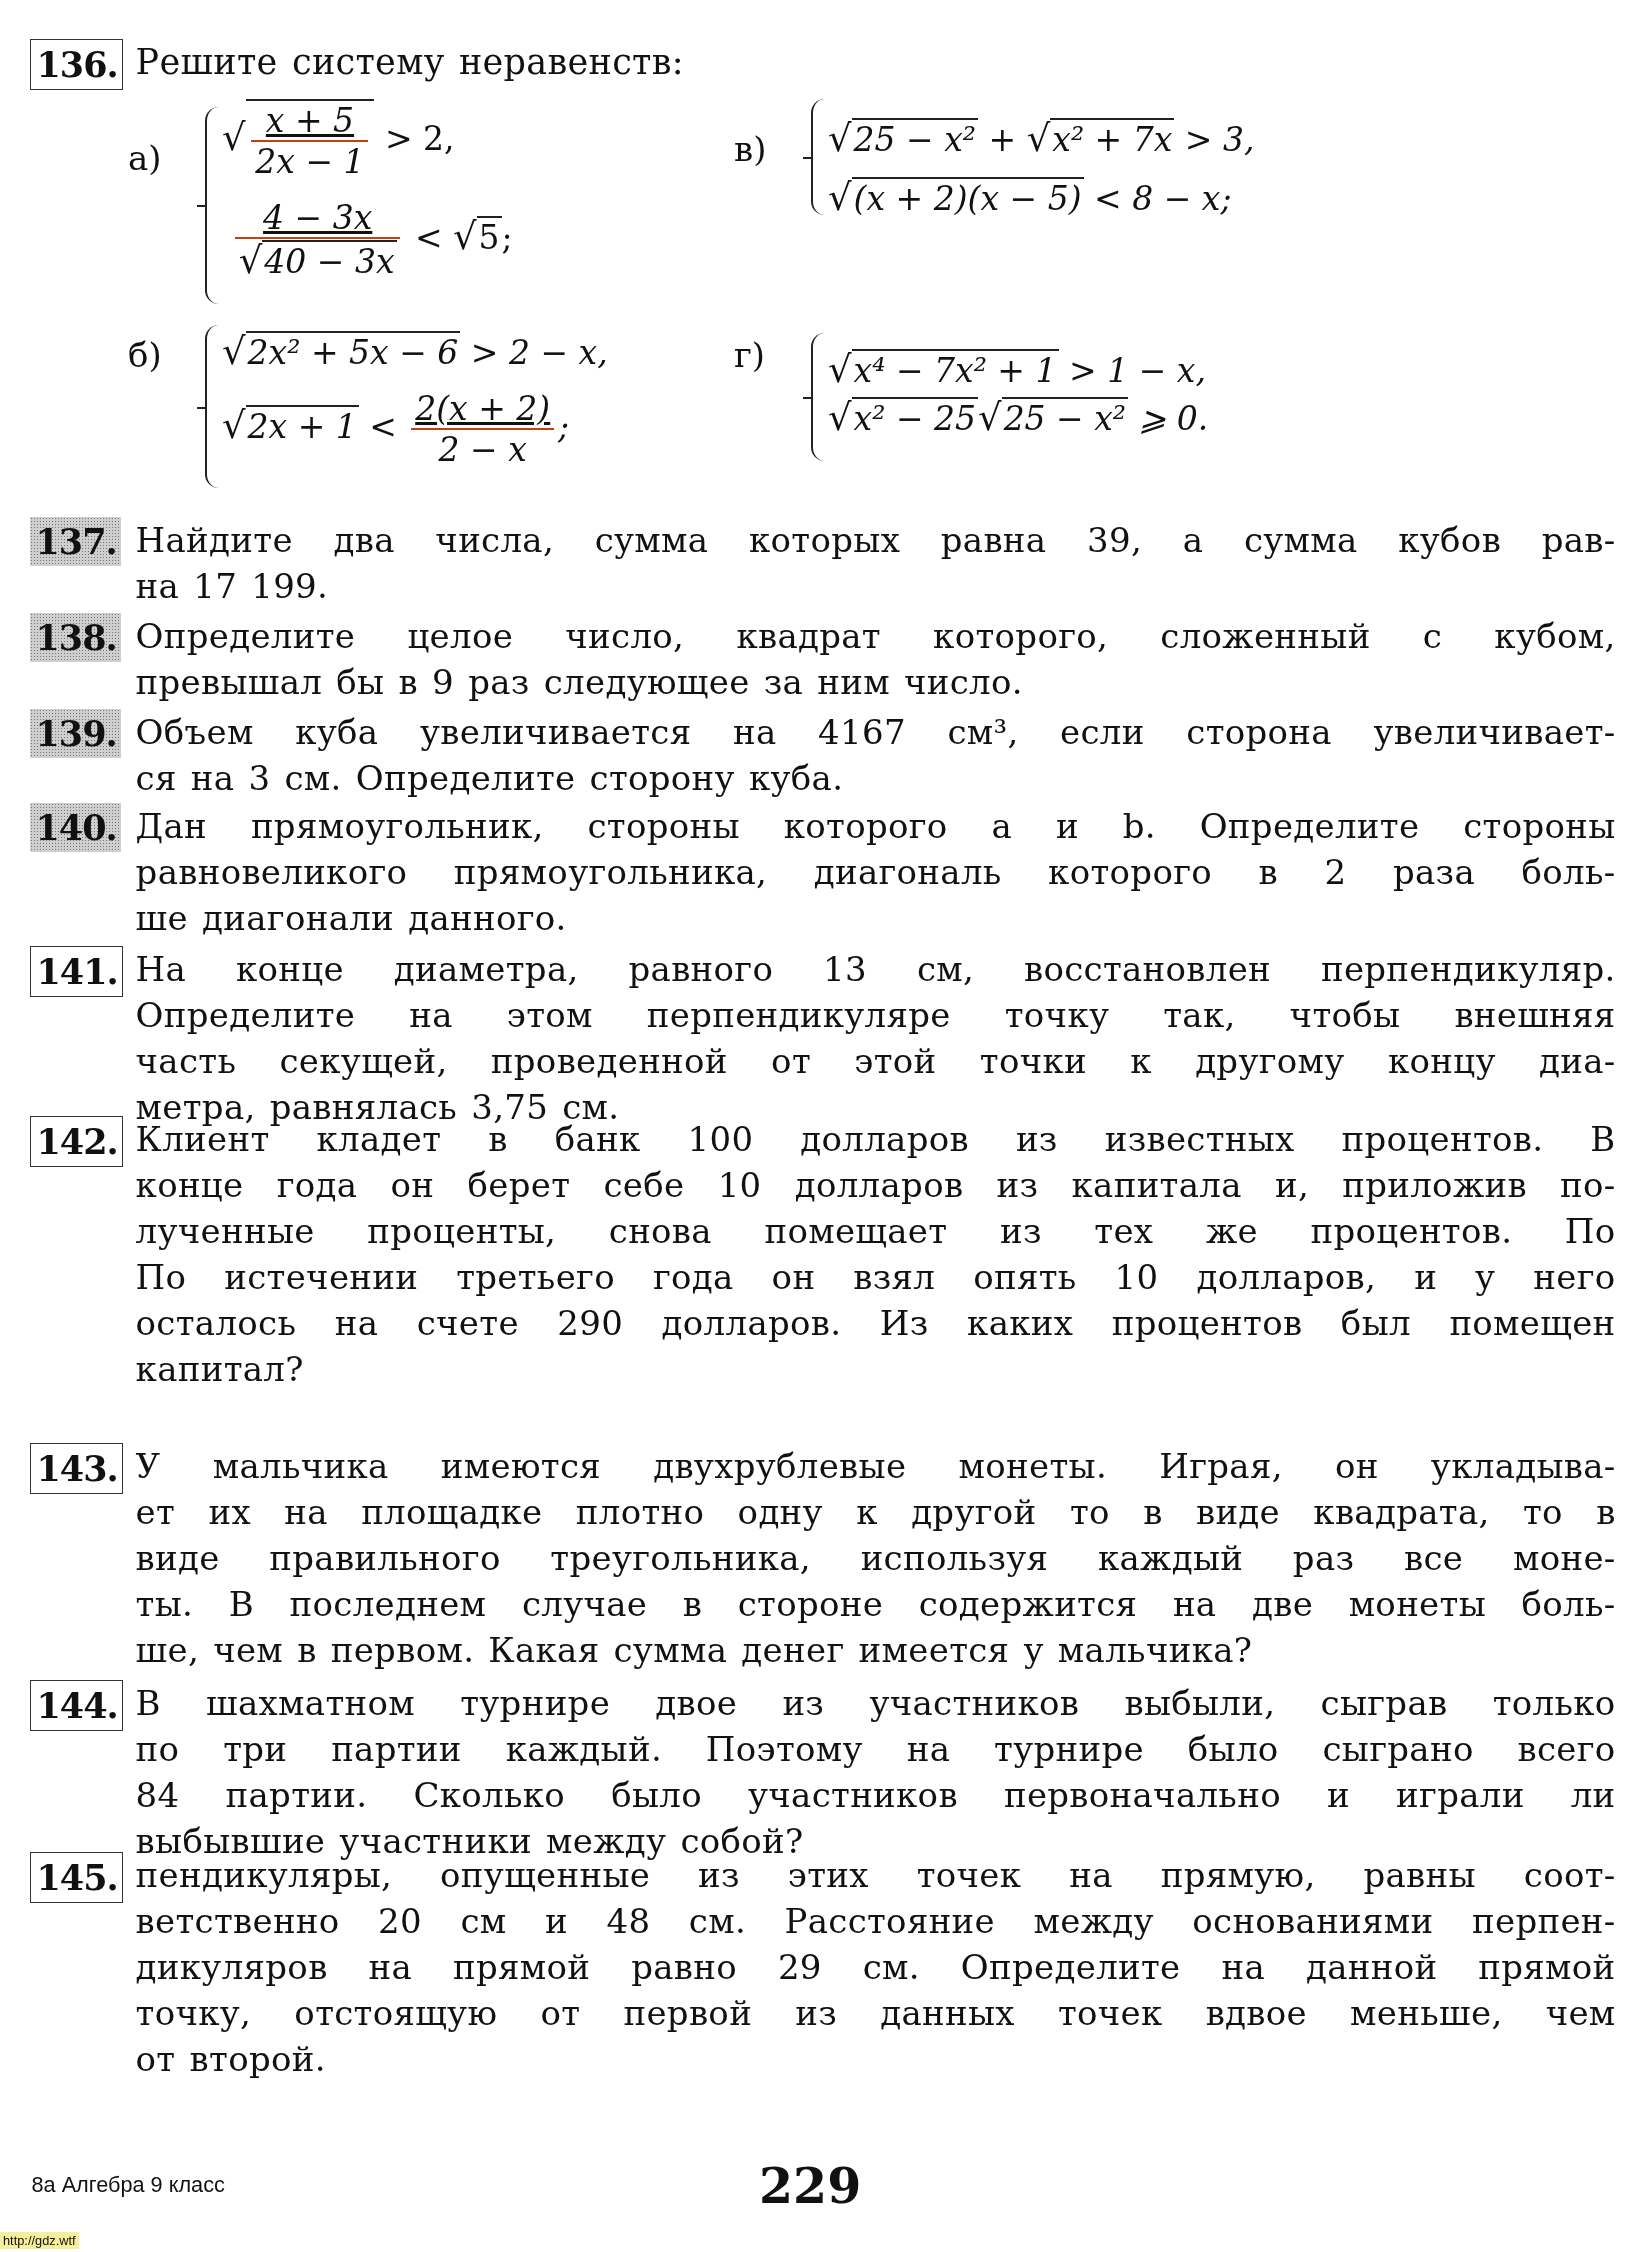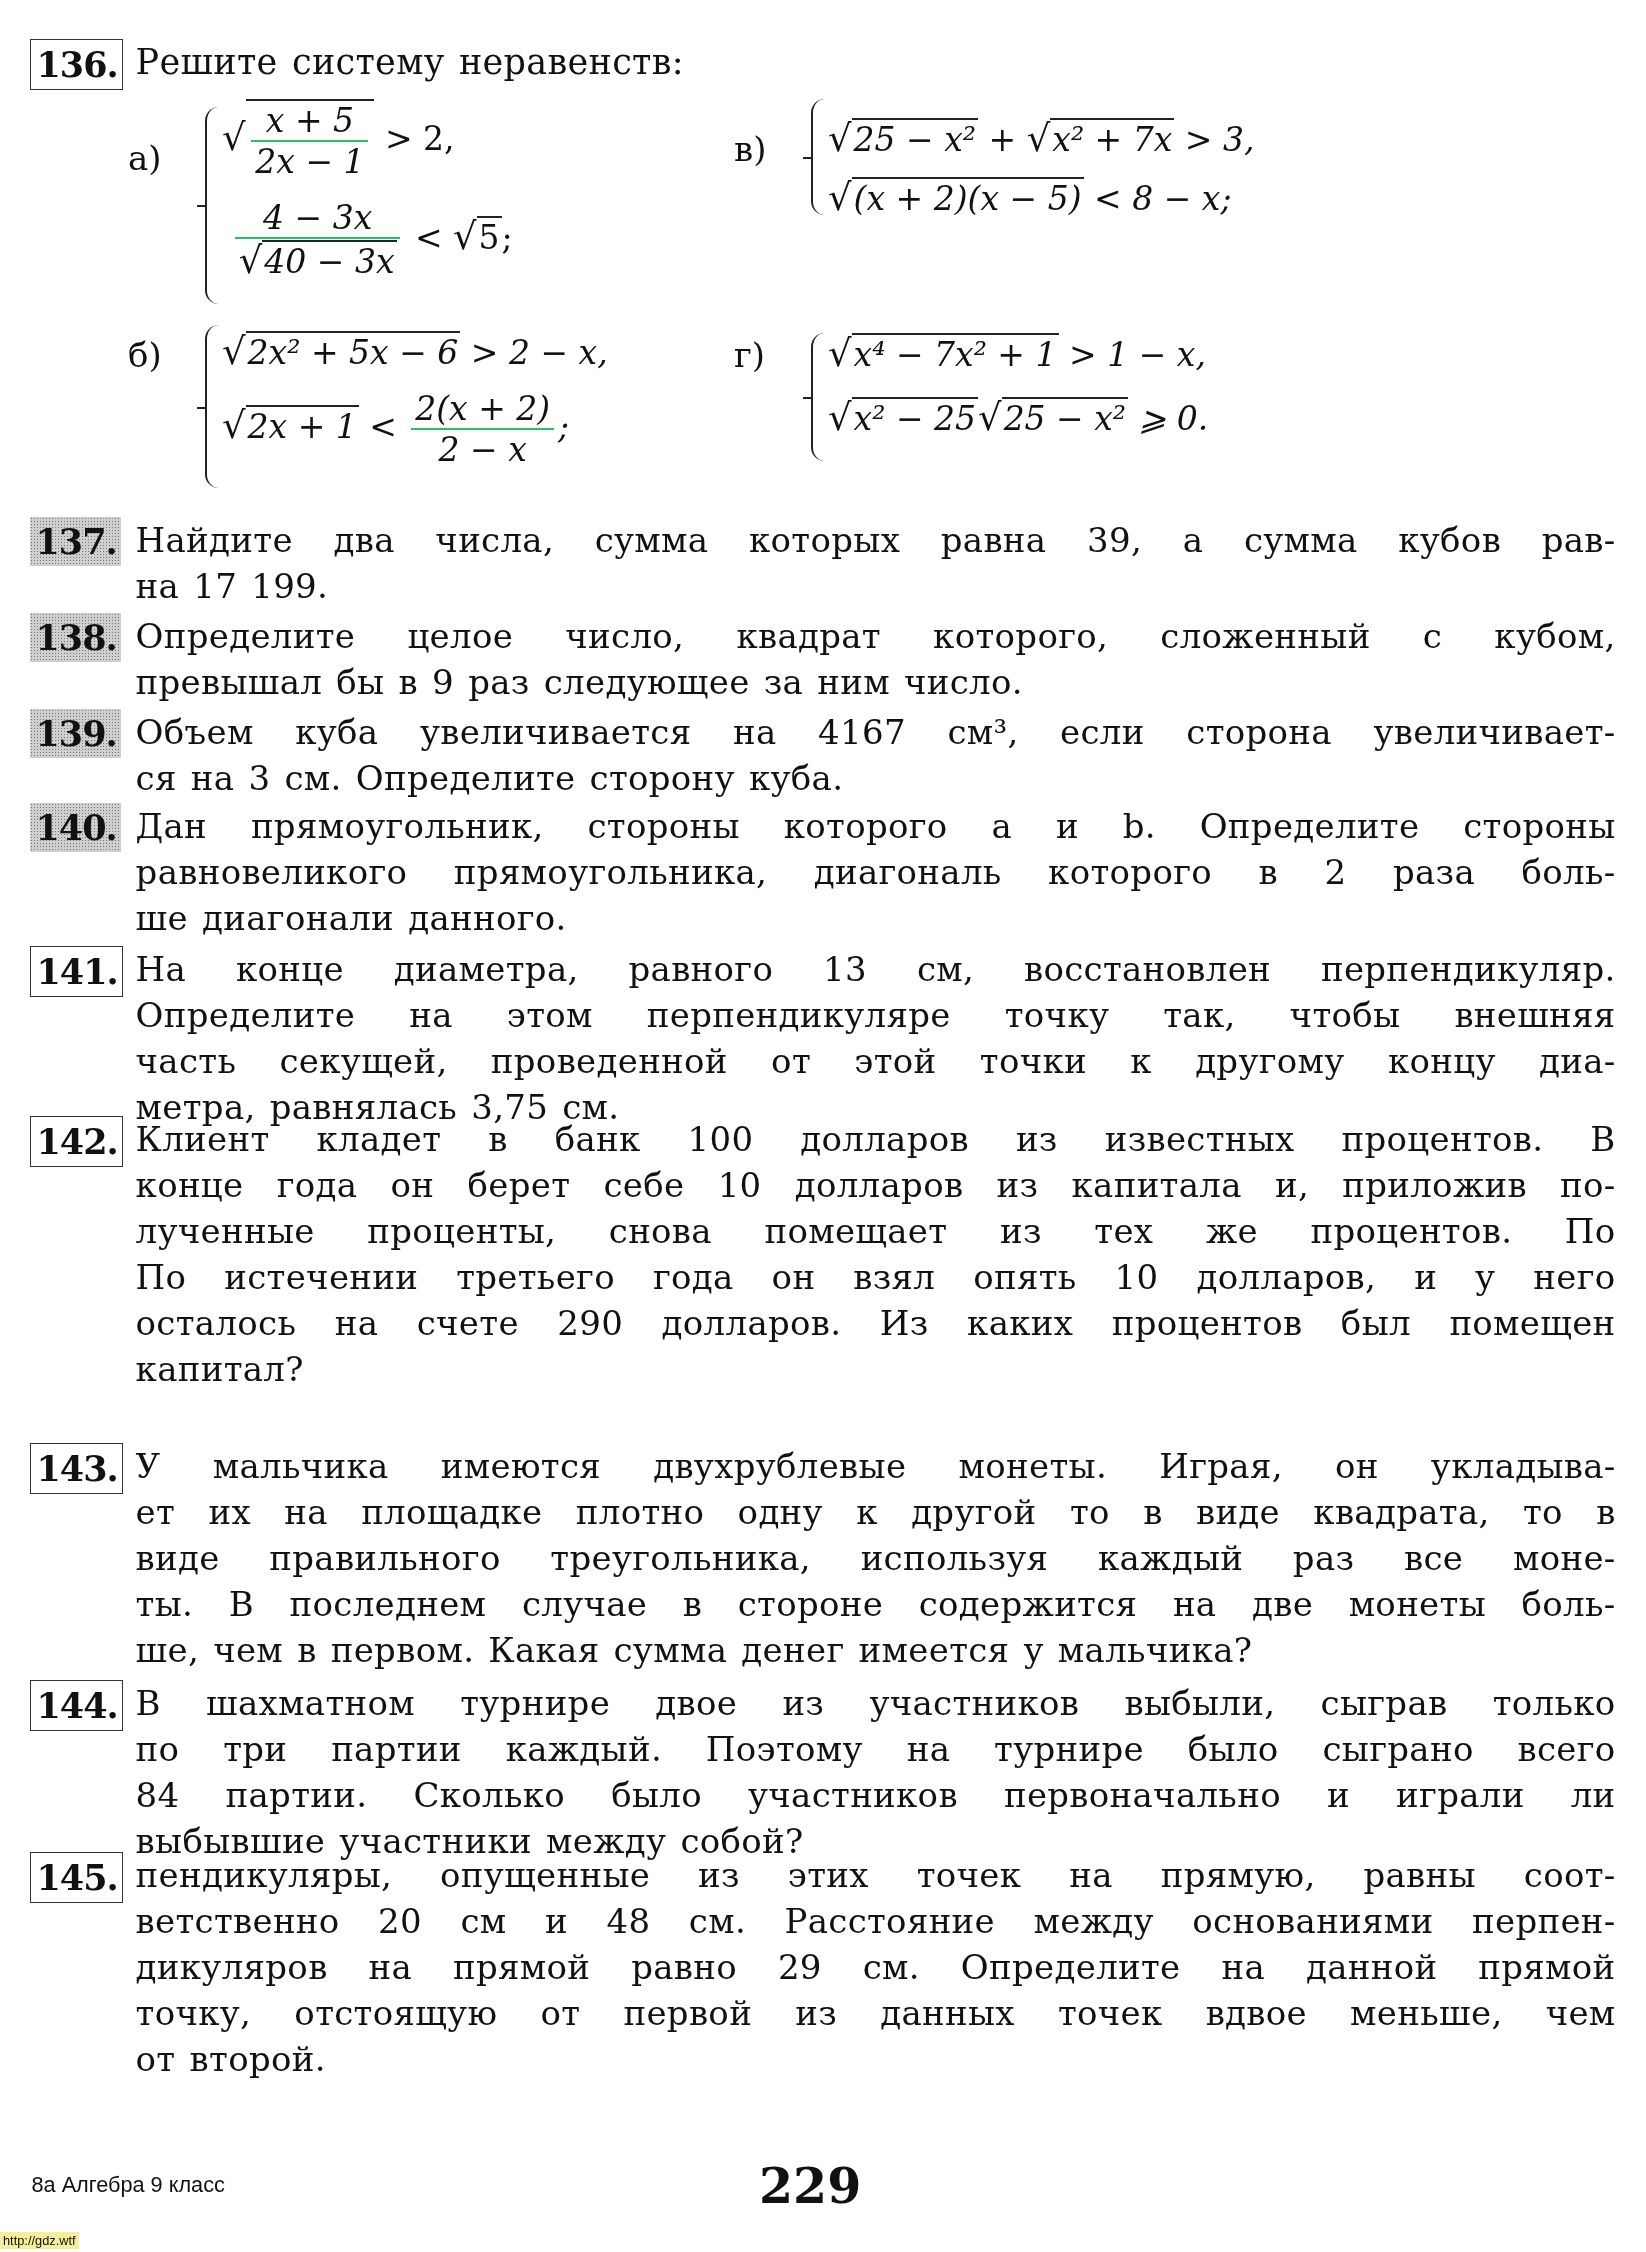--- a/index.html
+++ b/index.html
@@ -37,21 +37,21 @@
   .sys { position: absolute; font-size: 33px; }
   .sys .lbl { position: absolute; font-size: 34px; }
   .brace { position: absolute; border-left: 2px solid #222; border-radius: 13.8px 0 0 13.8px; }
   .brace::before {
     content: ""; position: absolute; left: -9.9px; top: 50%; width: 9.9px; height: 2px; background:#222;
   }
   .eq { position: absolute; white-space: nowrap; font-size: 33px; }
   .sq { border-top: 2px solid #222; padding: 0 2px; }
   .rad { font-size: 37px; }
   .frac { display: inline-block; vertical-align: middle; text-align: center; margin: 0 3.9px; }
-  .frac .n { display: block; border-bottom: 2px solid #22c55e; padding: 0 3.9px; }
+  .frac .n { display: block; border-bottom: 2px solid #c2410c; padding: 0 3.9px; text-decoration: underline; }
   .frac .d { display: block; padding: 0 3.9px; }
 
   .footer-left {
     position: absolute; left: 31.5px; top: 2172px;
     font-family: "Liberation Sans", sans-serif; font-size: 21.7px;
   }
   .page-number {
     position: absolute; left: 759px; top: 2157px;
     font-weight: bold; font-size: 49px; font-family: "DejaVu Serif", serif;
   }
@@ -102,21 +102,21 @@
       <span class="rad">√</span><span class="sq">2x² + 5x − 6</span><span> &gt; 2 − x,</span>
     </div>
     <div class="eq it" style="left:94px; top:64px;">
       <span class="rad">√</span><span class="sq">2x + 1</span><span> &lt; </span><span class="frac"><span class="n">2(x + 2)</span><span class="d">2 − x</span></span><span>;</span>
     </div>
   </div>
 
   <div class="sys" style="left:734px; top:325px;">
     <span class="lbl" style="left:0; top:9.9px;">г)</span>
     <div class="brace" style="left:77px; top:7.9px; width:11.8px; height:128px;"></div>
-    <div class="eq it" style="left:94px; top:7px;">
+    <div class="eq it" style="left:94px; top:23px;">
       <span class="rad">√</span><span class="sq">x⁴ − 7x² + 1</span><span> &gt; 1 − x,</span>
     </div>
     <div class="eq it" style="left:94px; top:71px;">
       <span class="rad">√</span><span class="sq">x² − 25</span><span class="rad">√</span><span class="sq">25 − x²</span><span> ⩾ 0.</span>
     </div>
   </div>
 
   <div id="problems">
       <div class="problem" style="top: 517px;">
         <span class="num shaded">137.</span>

